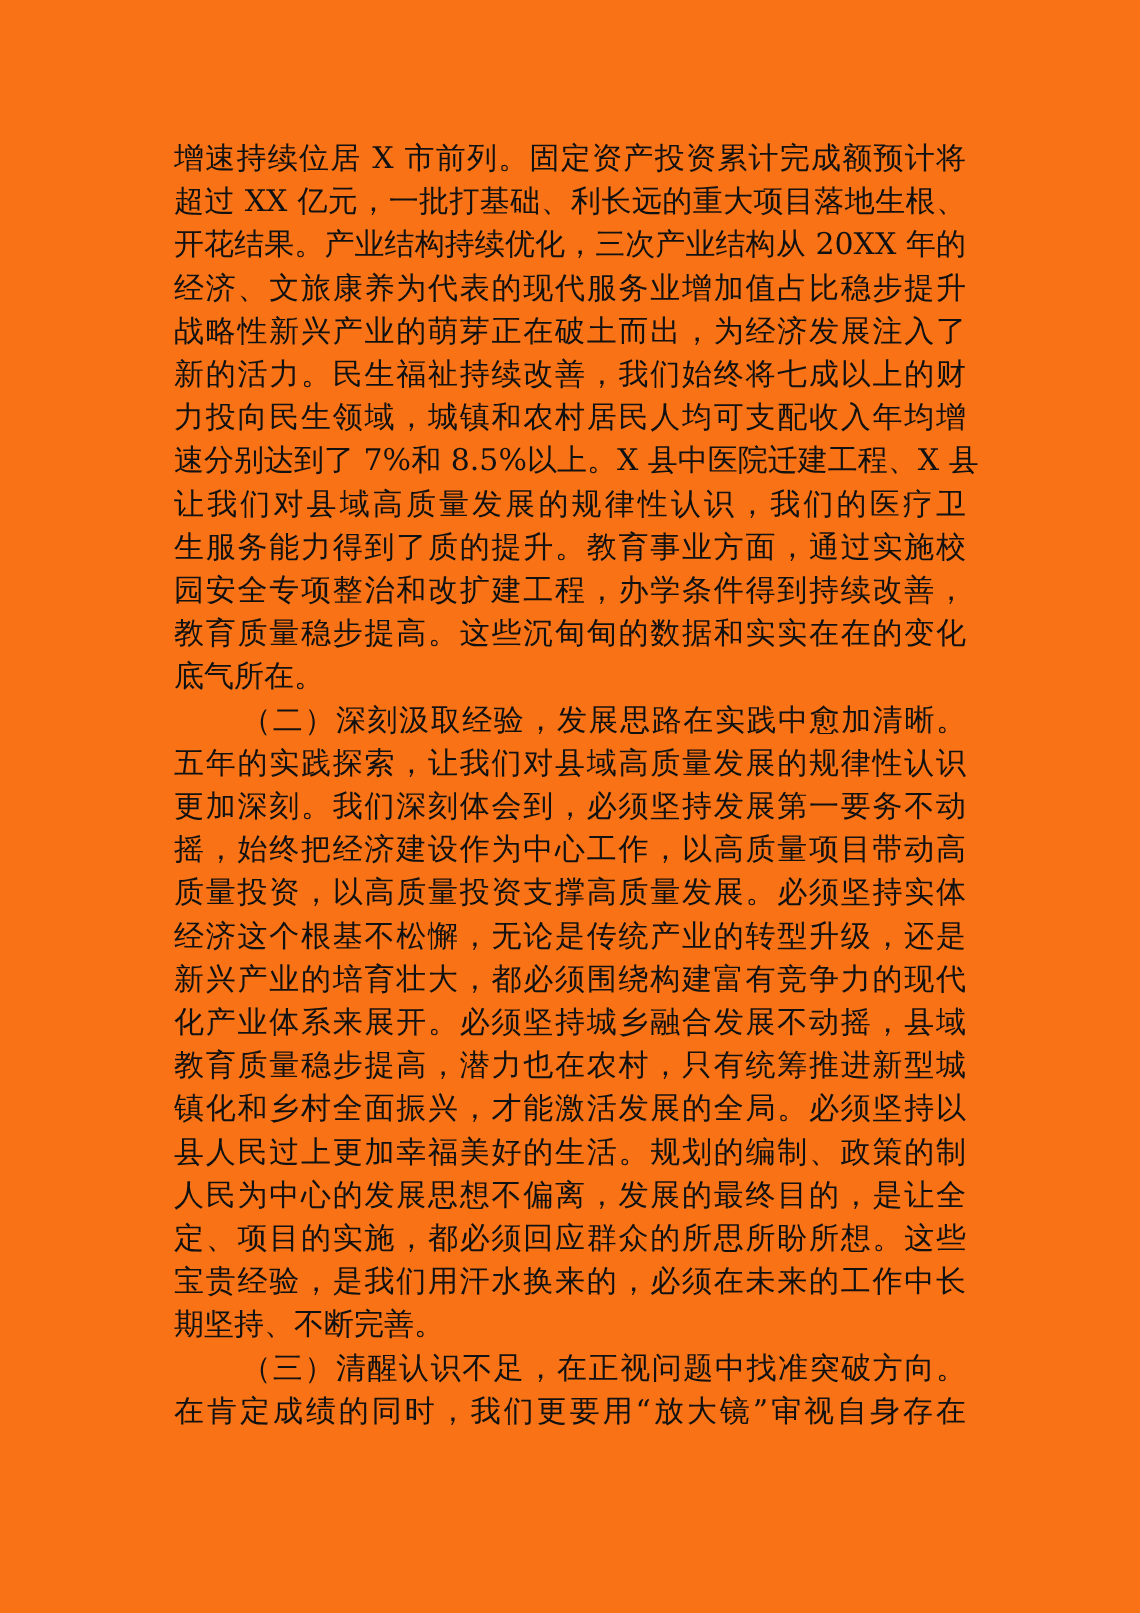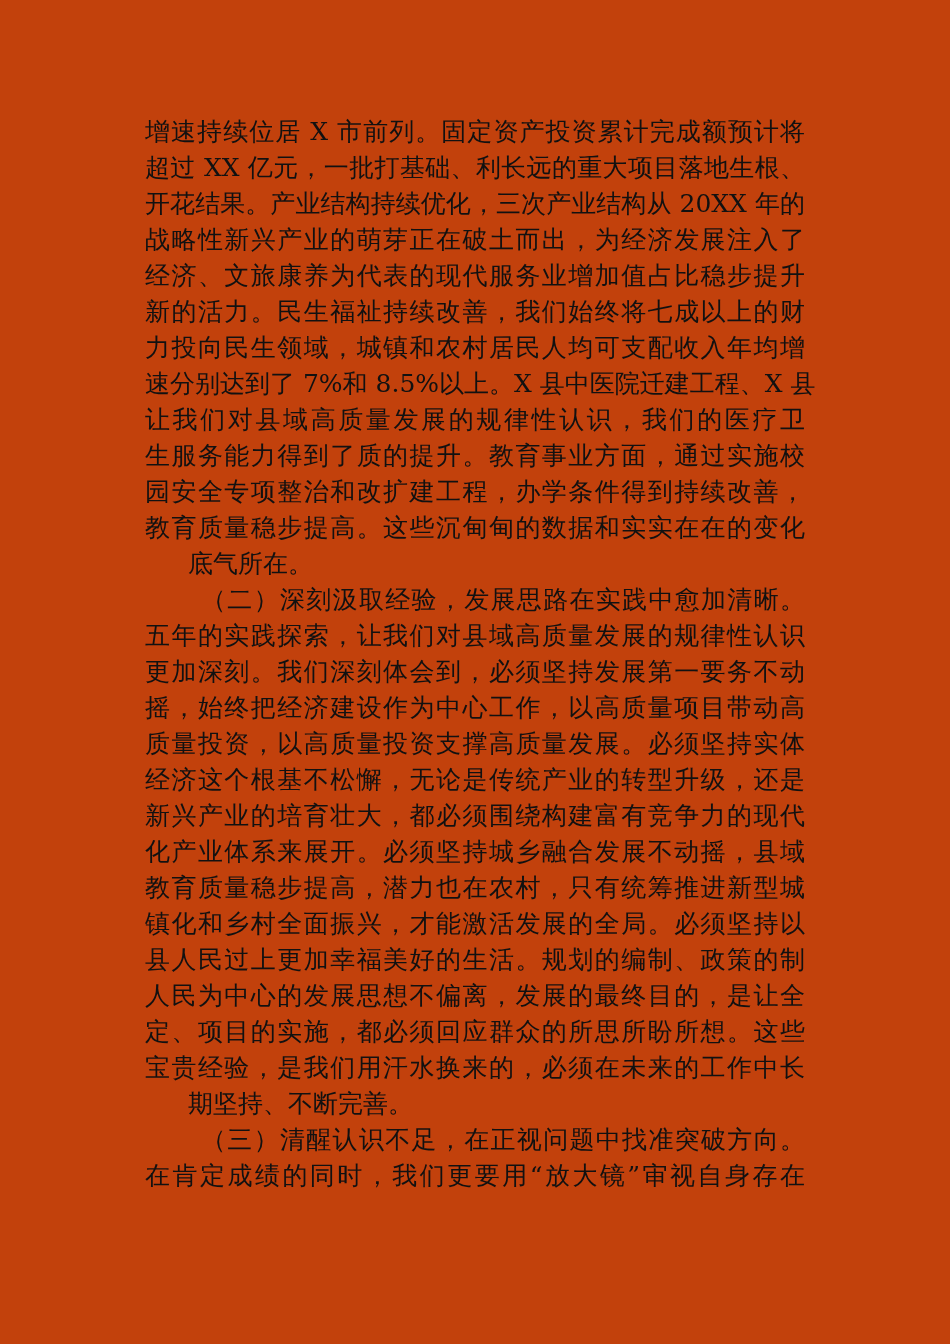--- a/index.html
+++ b/index.html
@@ -1,36 +1,36 @@
 <!DOCTYPE html>
 <html><head>
 <meta charset="utf-8">
 <style>
   html, body { margin:0; padding:0; background:#ffffff; }
   body { width:950px; height:1344px; position:relative; overflow:hidden; }
-  .page { position:absolute; left:0; top:0; width:950px; height:1344px; background:#c2410c; }
+  .page { position:absolute; left:0; top:0; width:950px; height:1344px; background:#f97316; }
   .text-block {
     position:absolute; left:145px; top:114px; width:660px;
     font-family: "DejaVu Serif", "Liberation Serif", serif;
     font-size:25px; line-height:36px; color:#111;
   }
   .line { height:36px; white-space:nowrap; overflow:visible; text-align:justify; text-align-last:justify; display:block; }
-  .line.last { text-align-last:left;margin-left:43px; }
+  .line.last { text-align-last:left; }
   .line.indent { padding-left:56px; }
 </style>
 </head>
 <body>
 
 <div class="page">
   <div class="text-block" id="body">
       <div class="line">增速持续位居 X 市前列。固定资产投资累计完成额预计将</div>
       <div class="line">超过 XX 亿元，一批打基础、利长远的重大项目落地生根、</div>
       <div class="line">开花结果。产业结构持续优化，三次产业结构从 20XX 年的</div>
+      <div class="line">经济、文旅康养为代表的现代服务业增加值占比稳步提升</div>
       <div class="line">战略性新兴产业的萌芽正在破土而出，为经济发展注入了</div>
-      <div class="line">经济、文旅康养为代表的现代服务业增加值占比稳步提升</div>
       <div class="line">新的活力。民生福祉持续改善，我们始终将七成以上的财</div>
       <div class="line">力投向民生领域，城镇和农村居民人均可支配收入年均增</div>
       <div class="line">速分别达到了 7%和 8.5%以上。X 县中医院迁建工程、X 县</div>
       <div class="line">让我们对县域高质量发展的规律性认识，我们的医疗卫</div>
       <div class="line">生服务能力得到了质的提升。教育事业方面，通过实施校</div>
       <div class="line">园安全专项整治和改扩建工程，办学条件得到持续改善，</div>
       <div class="line">教育质量稳步提高。这些沉甸甸的数据和实实在在的变化</div>
       <div class="line last">底气所在。</div>
       <div class="line indent">（二）深刻汲取经验，发展思路在实践中愈加清晰。</div>
       <div class="line">五年的实践探索，让我们对县域高质量发展的规律性认识</div>

